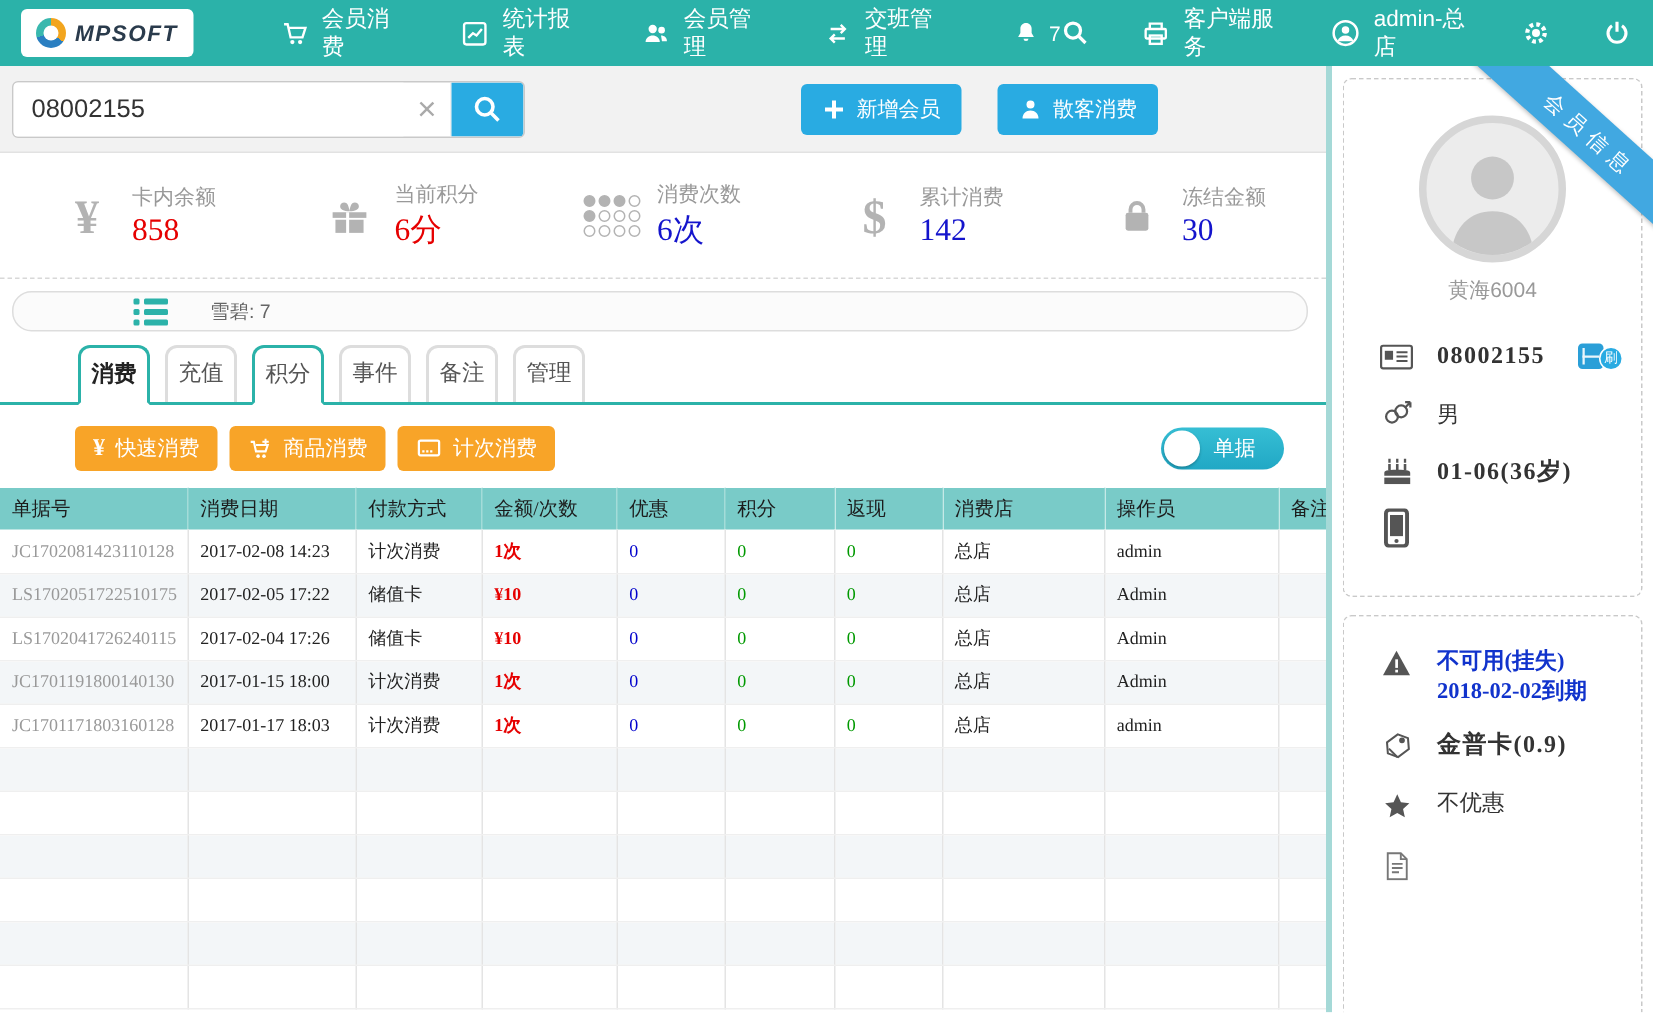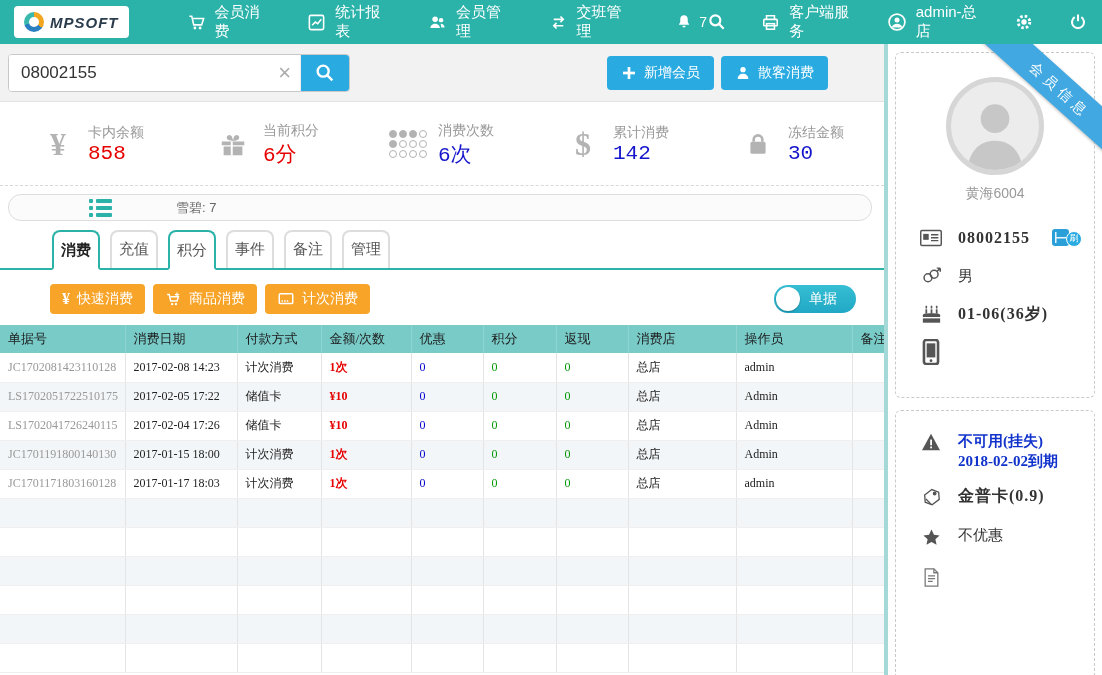--- a/index.html
+++ b/index.html
@@ -19,43 +19,43 @@
   .nav-right .nav-item{padding:0}
   .icon{display:inline-flex;align-items:center;justify-content:center}
   .icon svg{display:block}
 
   
   .toolbar{position:absolute;top:44px;left:0;width:884px;height:58px;background:#f2f2f2;border-bottom:1px solid #e2e2e2;display:flex;align-items:center;padding:0 8px}
   .search-wrap{display:flex;align-items:stretch;background:#fff;border:1px solid #c9c9c9;border-radius:4px;overflow:hidden;width:342px;height:38px}
   .search-input{flex:1;border:none;outline:none;padding:0 12px;font-size:17px;color:#333;font-family:"Liberation Sans","DejaVu Sans",sans-serif}
   .clear-x{display:flex;align-items:center;color:#aaa;font-size:22px;padding:0 9px;cursor:pointer;border-right:1px solid #eee}
   .search-btn{width:48px;background:#29abe2;display:flex;align-items:center;justify-content:center;border:none;cursor:pointer;color:#fff}
-  .btn-group{margin-left:auto;margin-right:48px;display:flex;gap:7px}
+  .btn-group{margin-left:auto;margin-right:104px;display:flex;gap:24px}
   .blue-btn{height:34px;background:#29abe2;color:#fff;border:none;border-radius:4px;font-size:14px;display:flex;align-items:center;gap:7px;padding:0 14px;cursor:pointer}
 
   
   .stats{position:absolute;top:103px;left:0;width:884px;height:83px;background:#fff;border-bottom:1px dashed #d8d8d8;display:flex;align-items:center;padding:0 40px;justify-content:space-between}
   .stat{display:flex;align-items:center;gap:12px}
   .stat-icon{color:#b3b3b3;width:36px;display:flex;justify-content:center}
   .stat-icon .sym{font-family:"Liberation Serif","DejaVu Serif",serif;font-size:32px;font-weight:bold;line-height:1}
   .stat-label{color:#999;font-size:14px}
-  .stat-value{font-family:Liberation Mono, monospace;font-size:21px;margin-top:2px}
+  .stat-value{font-family:Liberation Serif, serif;font-size:21px;margin-top:2px}
   .v-red{color:#e60000}
   .v-blue{color:#1414cc}
   .dots{display:grid;grid-template-columns:repeat(4,8px);grid-gap:2px}
   .dots i{width:8px;height:8px;border-radius:50%;border:1.5px solid #b3b3b3}
   .dots i.f{background:#b3b3b3}
 
   
   .msgbar{position:absolute;top:194px;left:8px;width:864px;height:27px;border:1px solid #ddd;border-radius:13px;background:#fbfbfb;display:flex;align-items:center}
   .list-icon{margin-left:80px;display:flex;flex-direction:column;gap:3px;cursor:pointer}
   .list-icon .line{display:flex;align-items:center;gap:3px}
   .list-icon .d{width:4px;height:4px;background:#2bb2a9;border-radius:1px}
   .list-icon .b{width:16px;height:4px;background:#2bb2a9;border-radius:1px}
-  .msg-text{margin-left:64px;color:#666;font-size:13px}
+  .msg-text{margin-left:28px;color:#666;font-size:13px}
 
   
   .tabs{position:absolute;top:230px;left:0;width:884px;height:40px;padding-left:52px;border-bottom:2px solid #2bb2a9;display:flex;gap:10px;align-items:flex-end}
   .tab{width:48px;height:38px;line-height:34px;text-align:center;background:#fff;border:2px solid #ddd;border-bottom:none;border-radius:8px 8px 0 0;font-size:15px;color:#555;cursor:pointer}
   .tab.open{border-color:#2bb2a9;height:40px;line-height:36px;margin-bottom:-2px;border-bottom:2px solid #fff;position:relative;z-index:1}
   .tab.bold{font-weight:bold;color:#222}
 
   
   .actions{position:absolute;top:284px;left:0;width:884px;display:flex;align-items:center;padding-left:50px}
   .action-btn{height:30px;background:#f8a428;color:#fff;border:none;border-radius:4px;display:flex;align-items:center;gap:7px;padding:0 12px;font-size:14px;margin-right:8px;cursor:pointer}

